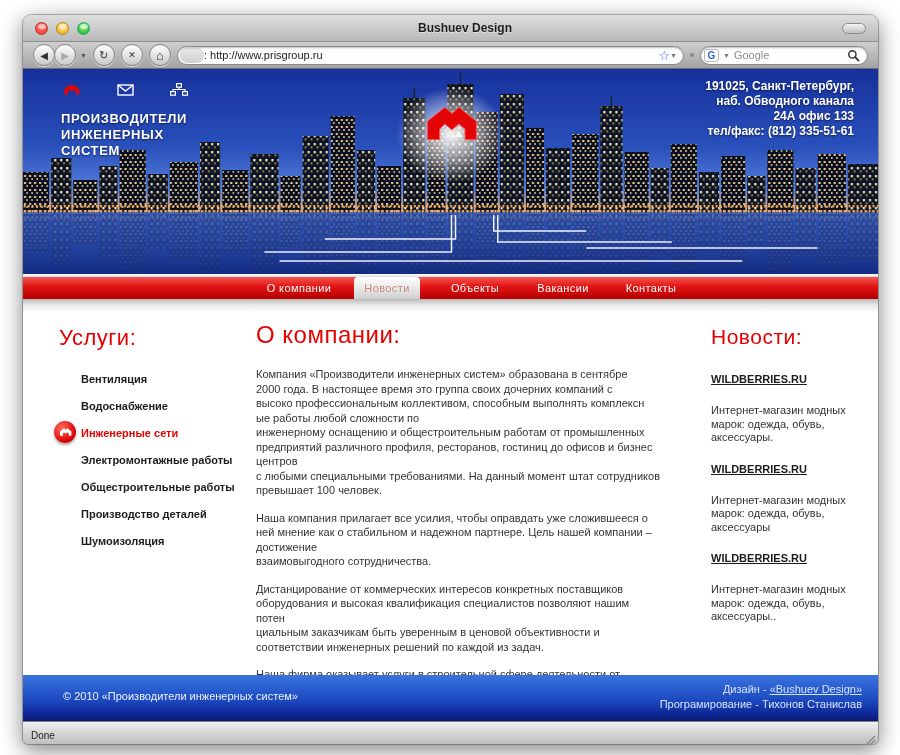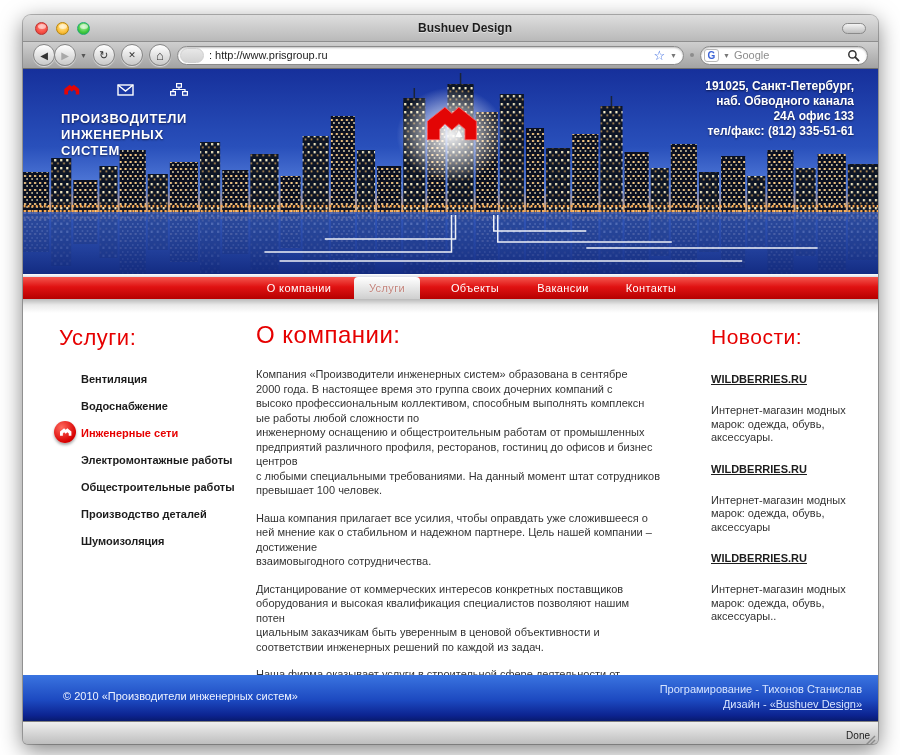--- a/index.html
+++ b/index.html
@@ -30,21 +30,21 @@
   .toolbar {
     height:27px; background:linear-gradient(#cfcfcf,#a3a3a3);
     border-bottom:1px solid #6f6f6f; display:flex; align-items:center; padding:0 10px; gap:6px;
   }
   .tbtn { width:22px; height:22px; border-radius:50%; background:linear-gradient(#ffffff,#c9c9c9);
     border:1px solid #868686; display:flex; align-items:center; justify-content:center;
     font-size:11px; color:#333; box-shadow:0 1px 1px rgba(255,255,255,.6); flex:none; }
   .tbtn.fwd { margin-left:-7px; color:#a9a9a9; }
   .mini-arrow { font-size:7px; color:#555; margin-left:-2px; }
   .urlfield { flex:1; height:19px; background:#fff; border:1px solid #8a8a8a; border-radius:10px;
-    display:flex; align-items:center; padding:0 6px 0 2px; gap:5px; box-shadow:inset 0 1px 2px rgba(0,0,0,.25); }
+    display:flex; align-items:center; padding:0 6px 0 2px; box-shadow:inset 0 1px 2px rgba(0,0,0,.25); }
   .favzone { width:24px; height:15px; border-radius:8px; background:linear-gradient(#e8e8e8,#d2d2d2); border:1px solid #cfcfcf; flex:none; }
   .urltext { flex:1; font-size:11px; color:#222; white-space:nowrap; overflow:hidden; }
   .star { color:#3a6ae0; font-size:13px; line-height:1; }
   .dd { font-size:7px; color:#777; }
   .sep-dot { width:4px; height:4px; border-radius:50%; background:#8c8c8c; flex:none; }
   .searchfield { width:168px; height:19px; background:#fff; border:1px solid #8a8a8a; border-radius:10px;
     display:flex; align-items:center; padding:0 7px 0 3px; gap:4px; box-shadow:inset 0 1px 2px rgba(0,0,0,.25); flex:none; }
   .gbadge { width:15px; height:13px; border-radius:3px; border:1px solid #b9b9b9; background:#fff;
     display:flex; align-items:center; justify-content:center; font-size:10px; font-weight:bold; color:#3b63d6; }
   .searchtext { flex:1; font-size:11px; color:#8d8d8d; }
@@ -96,21 +96,21 @@
   .news-link { font-size:11px; font-weight:bold; color:#1c1c1c; text-decoration:underline; cursor:pointer; }
   .news-text { font-size:11px; color:#333; line-height:13.5px; white-space:pre-line; margin-top:17px; }
 
   
   .sitefooter { height:46px; background:linear-gradient(#3a74e0 0%, #1c49c0 55%, #0c2390 88%, #081a6e 100%);
     position:relative; color:#fff; }
   .copyright { position:absolute; left:40px; top:15px; font-size:11px; color:#eef3ff; }
   .credits { position:absolute; right:16px; top:7px; text-align:right; font-size:11px; line-height:15px; color:#d7e4ff; }
   .credits a { color:#d7e4ff; text-decoration:underline; cursor:pointer; }
   .statusbar { height:27px; background:linear-gradient(#efefef,#b5b5b5); border-top:1px solid #808080;
-    display:flex; align-items:center; padding:0 8px; position:relative;justify-content:flex-end; }
+    display:flex; align-items:center; padding:0 8px; position:relative; }
   .status-text { font-size:10px; color:#222; }
   .grip { position:absolute; right:2px; bottom:2px; }
 </style>
 </head>
 <body>
 
 <div class="window">
 
   <div class="titlebar">
     <div class="lights">
@@ -275,21 +275,21 @@
       <div>191025, Санкт-Петербург,</div>
       <div>наб. Обводного канала</div>
       <div>24А офис 133</div>
       <div>тел/факс: (812) 335-51-61</div>
     </div>
   </div>
 
   <div class="navstrip"></div>
   <div class="navbar">
     <div class="nav-item">О компании</div>
-    <div class="nav-item active">Услуги</div>
+    <div class="nav-item active">Новости</div>
     <div class="nav-item">Объекты</div>
     <div class="nav-item">Вакансии</div>
     <div class="nav-item">Контакты</div>
   </div>
 
   <div class="content">
 
     <div class="services">
       <div class="col-h">Услуги:</div>
       <div class="svc-list">
@@ -352,22 +352,22 @@
         <div class="news-text">Интернет-магазин модных
 марок: одежда, обувь,
  аксессуары..</div>
       </div>
     </div>
   </div>
 
   <div class="sitefooter">
     <div class="copyright">© 2010 «Производители инженерных систем»</div>
     <div class="credits">
+      <div><span>Дизайн - </span><a>«Bushuev Design»</a></div>
       <div>Програмирование - Тихонов Станислав</div>
-      <div><span>Дизайн - </span><a>«Bushuev Design»</a></div>
     </div>
   </div>
 
   <div class="statusbar">
     <span class="status-text">Done</span>
     <svg class="grip" width="14" height="14" viewBox="0 0 14 14">
       <line x1="4" y1="13" x2="13" y2="4" stroke="#8a8a8a" stroke-width="1.4"></line>
       <line x1="8" y1="13" x2="13" y2="8" stroke="#8a8a8a" stroke-width="1.4"></line>
       <line x1="12" y1="13" x2="13" y2="12" stroke="#8a8a8a" stroke-width="1.4"></line>
     </svg>

